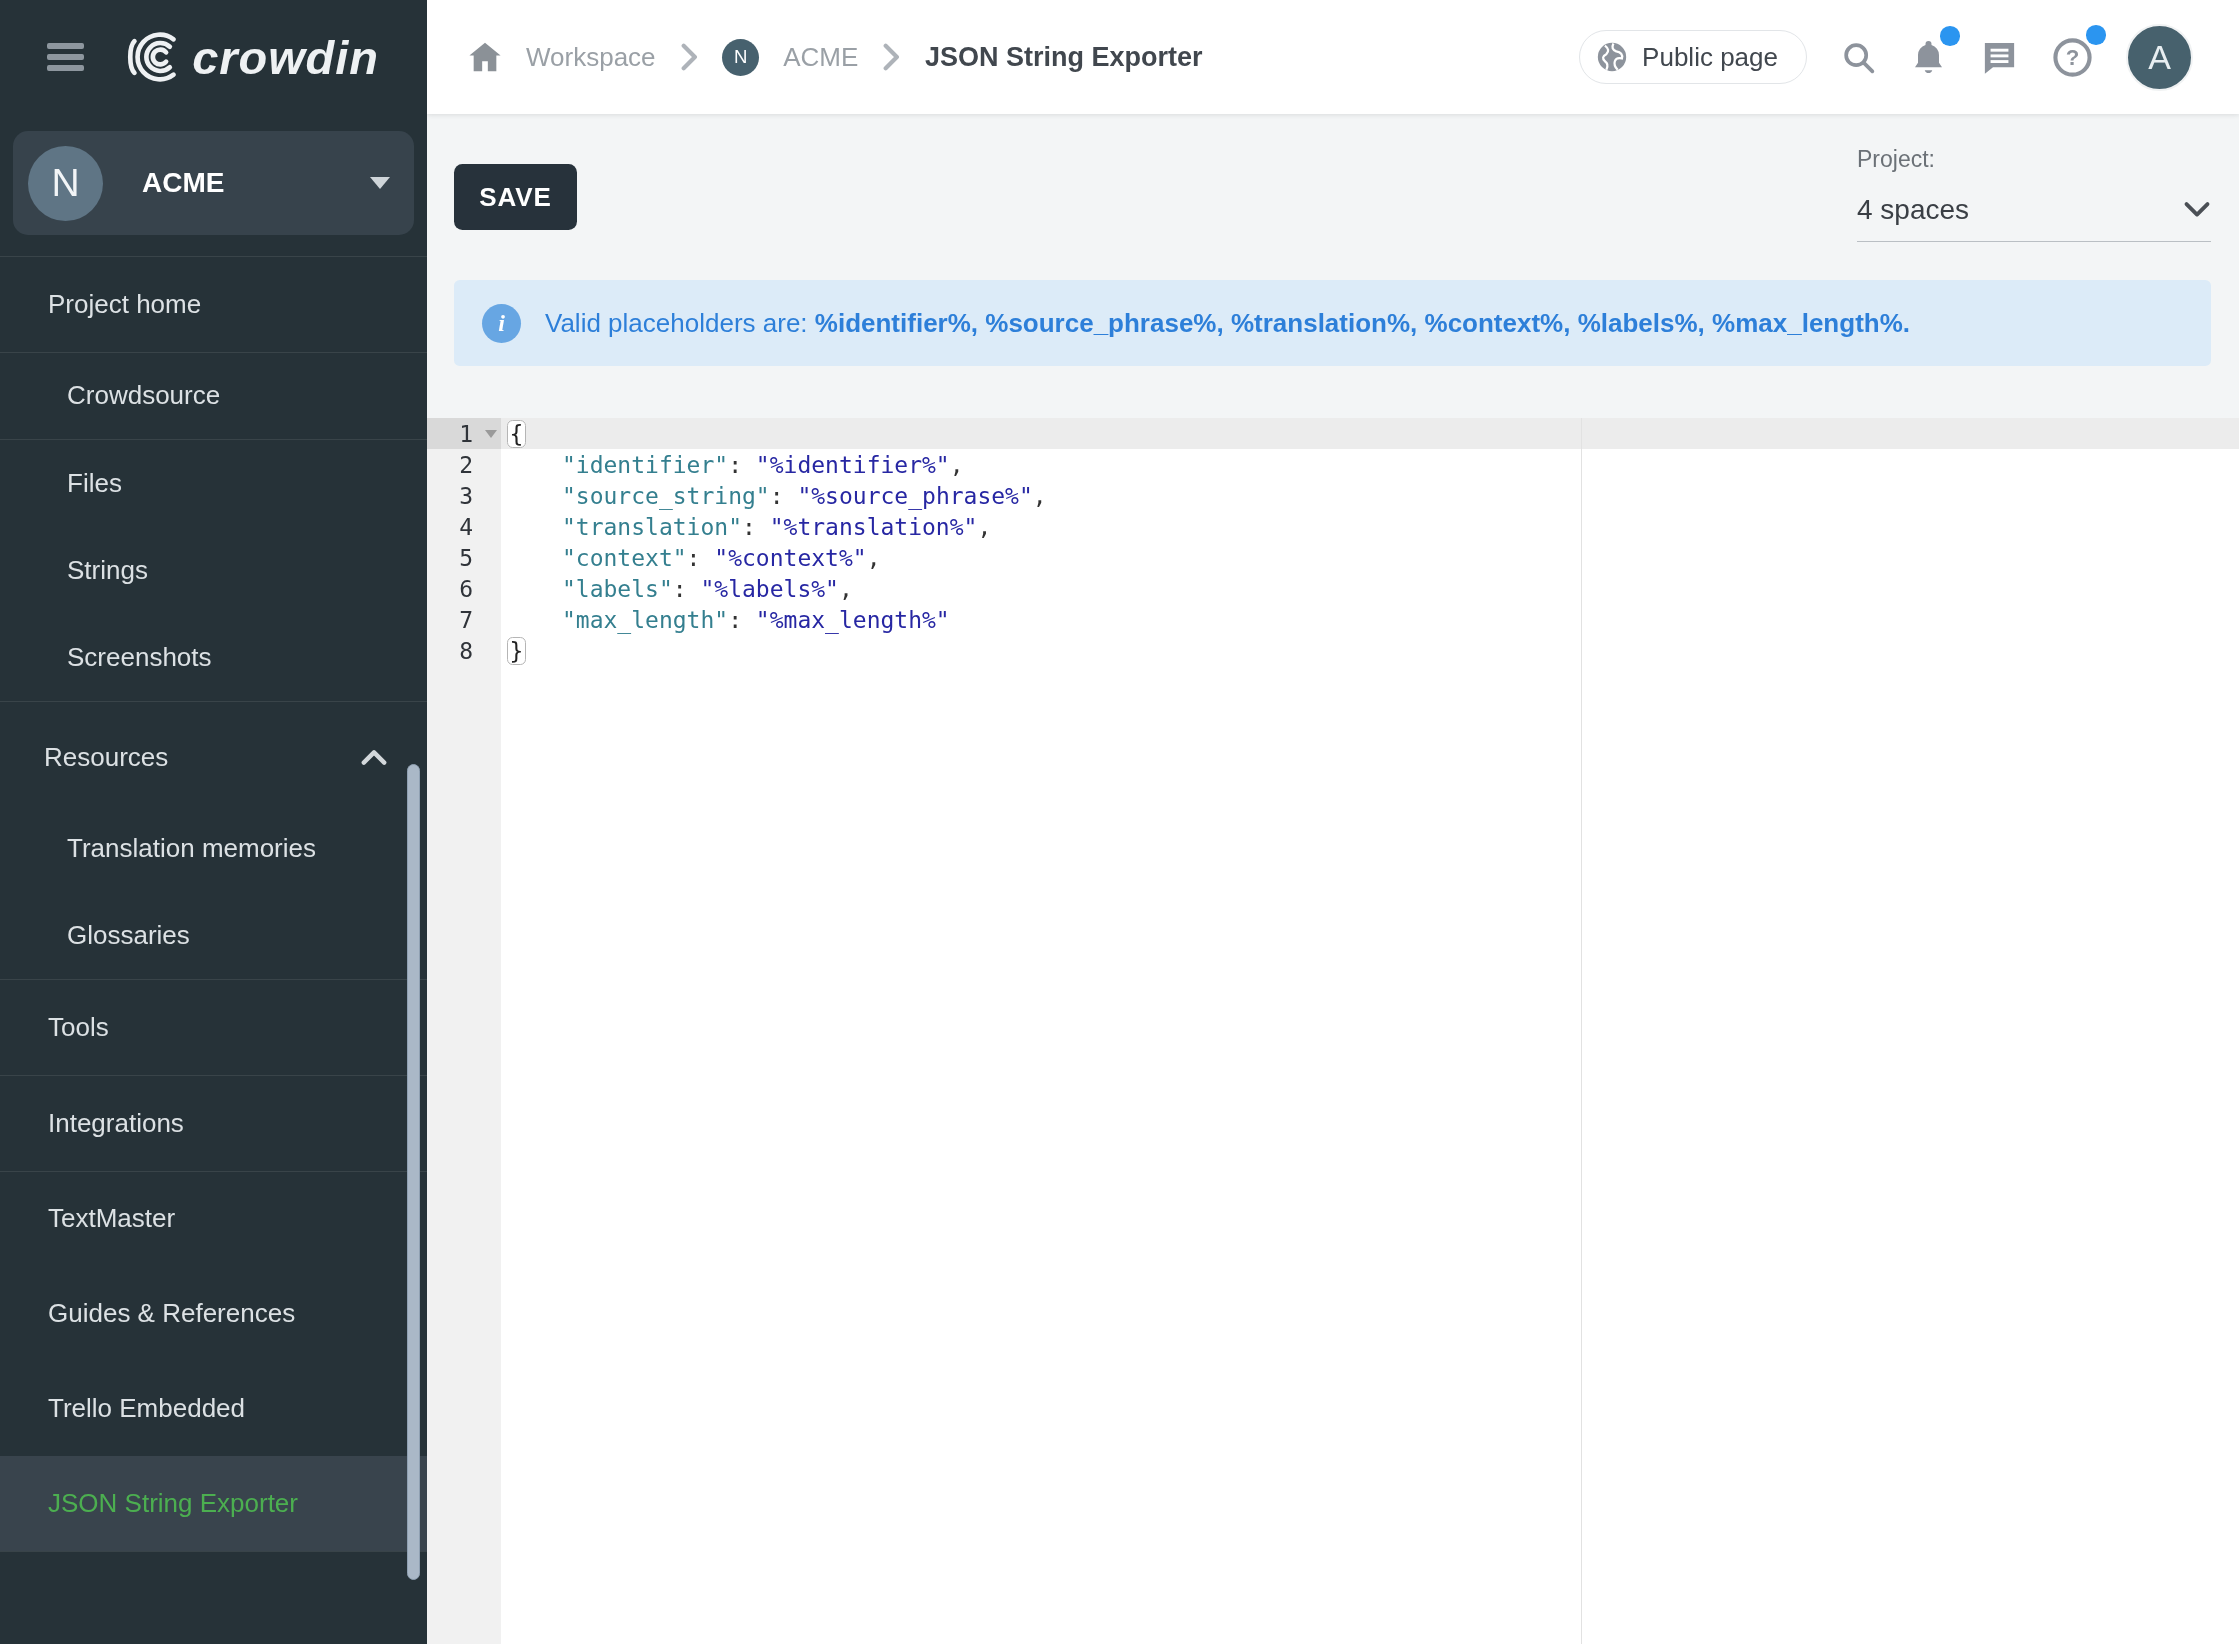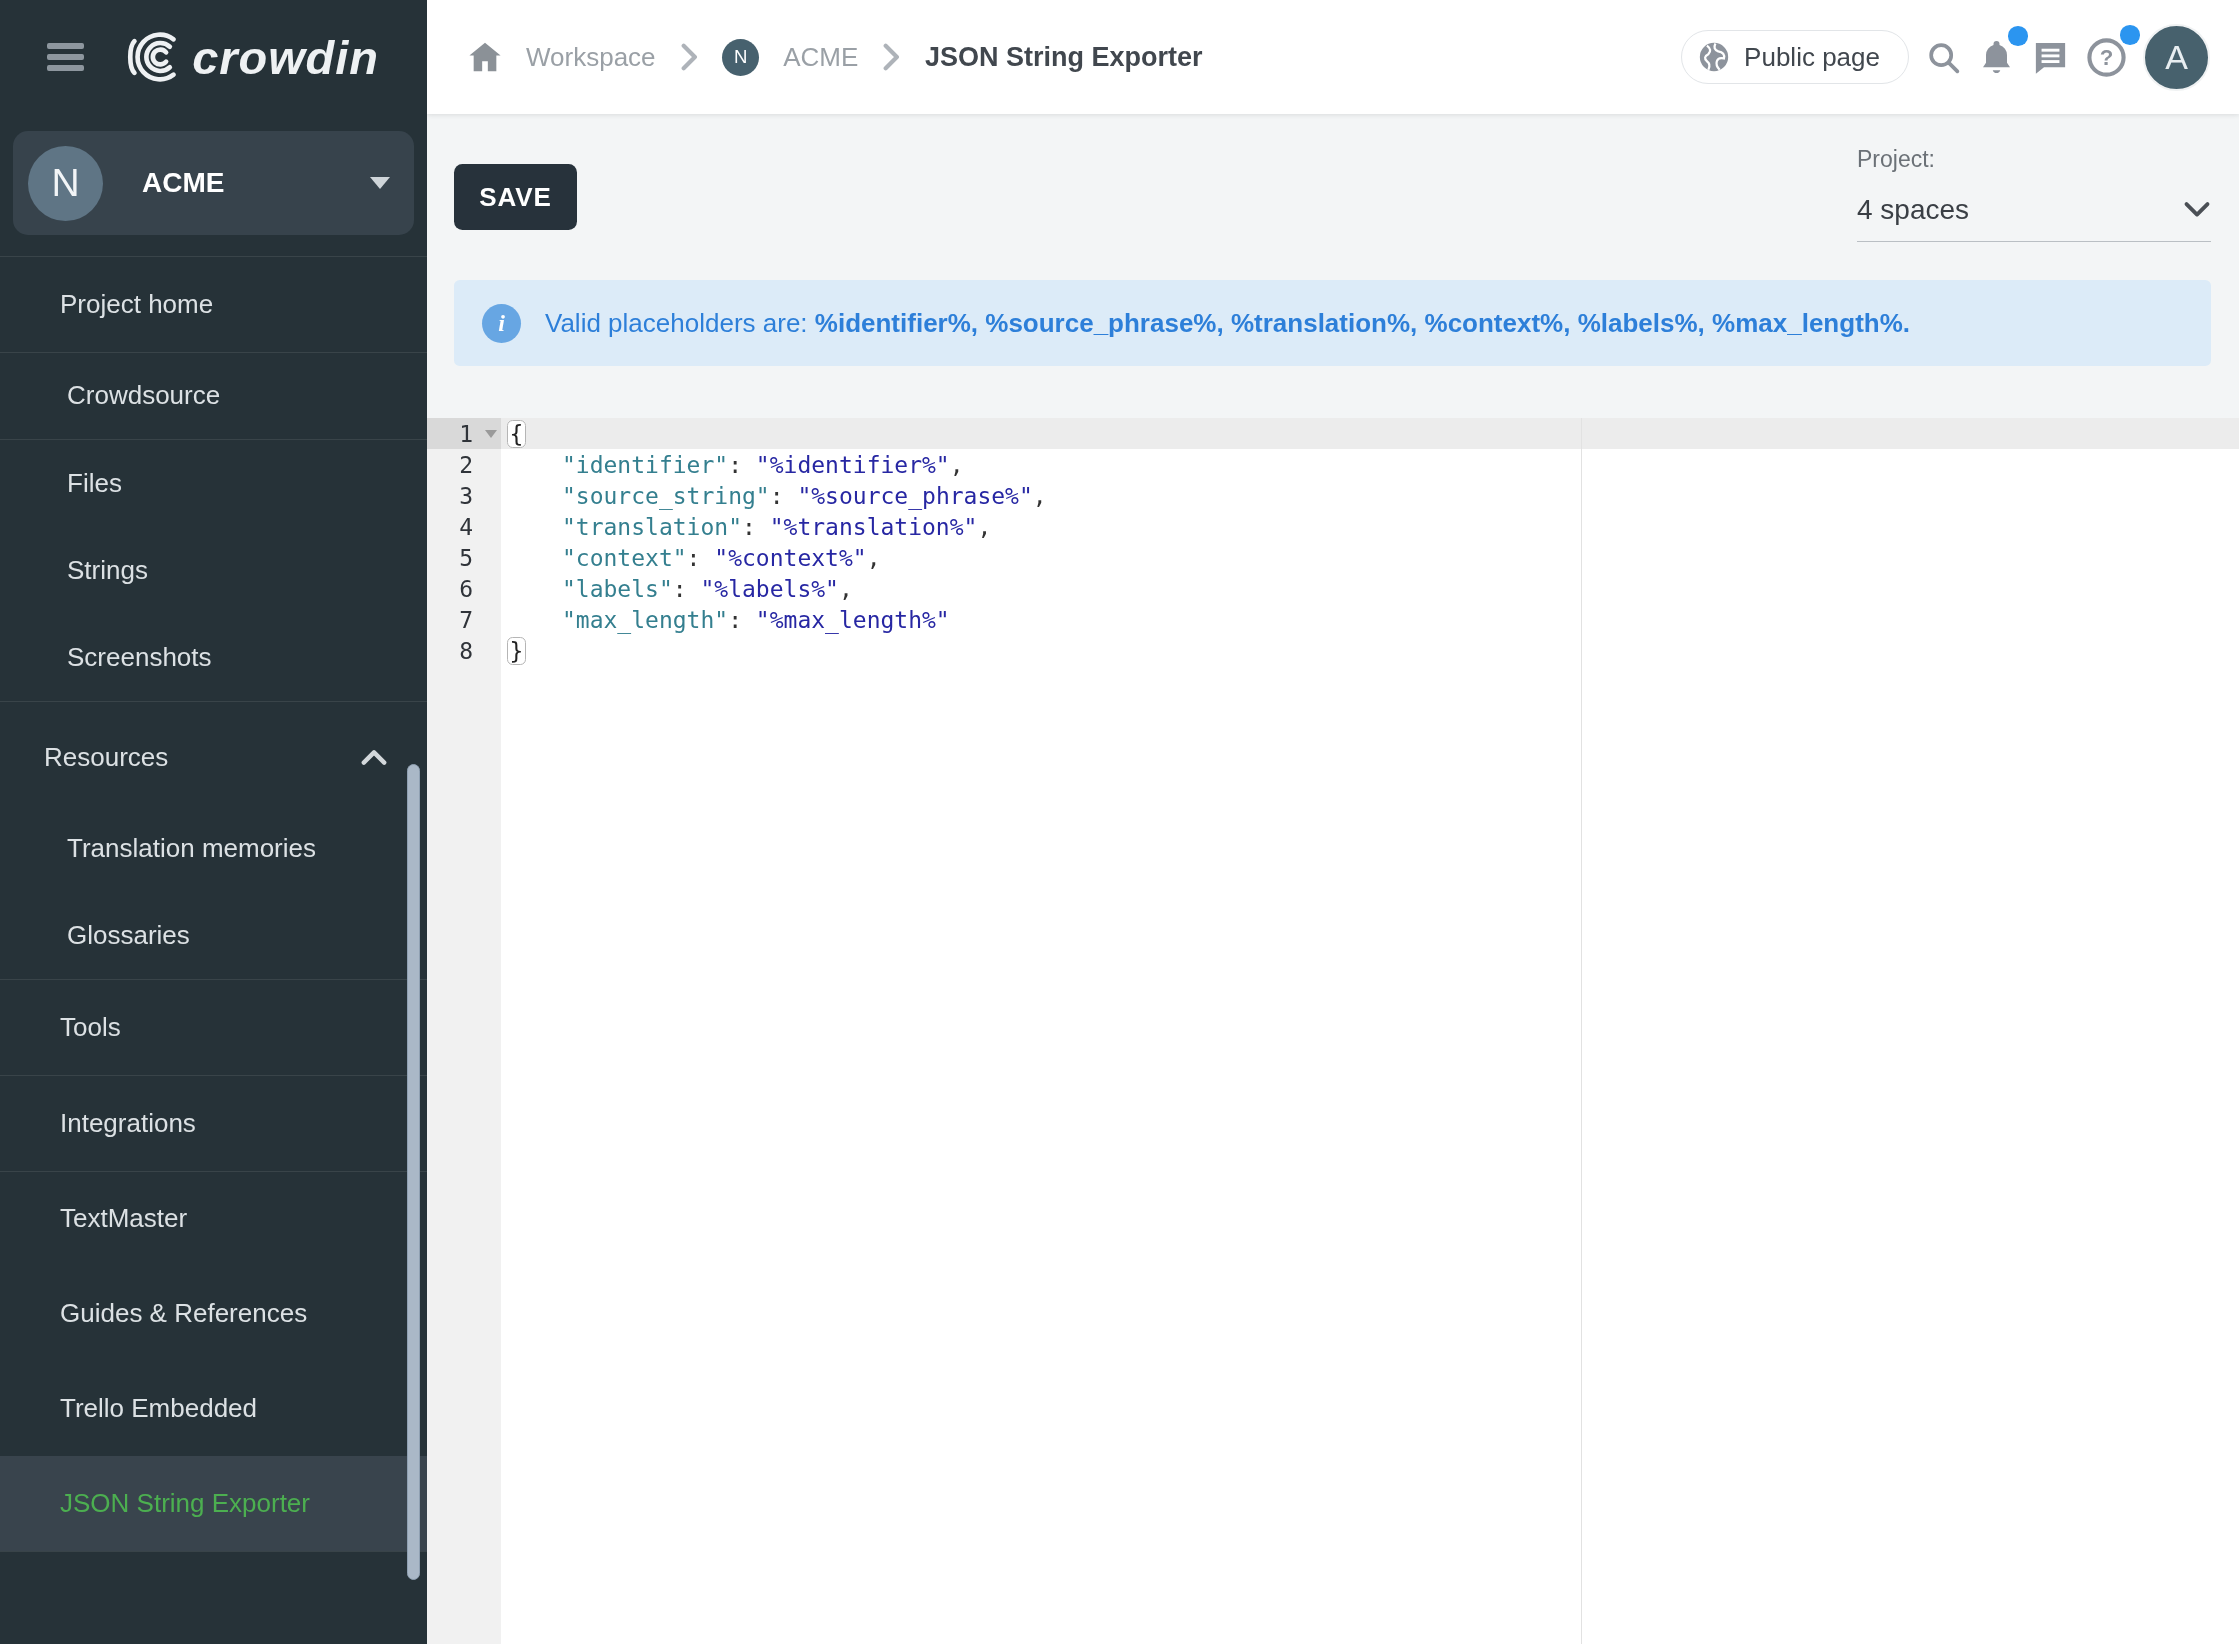--- a/index.html
+++ b/index.html
@@ -19,42 +19,42 @@
   .project-card { margin:17px 13px 0 13px; height:104px; background:#37434c; border-radius:15px;
                   display:flex; align-items:center; padding:0 24px 0 15px; cursor:pointer; }
   .project-avatar { width:75px; height:75px; border-radius:50%; background:#5f7585; color:#f2f5f7;
                     display:flex; align-items:center; justify-content:center; font-size:39px; font-weight:400; }
   .project-name { color:#fff; font-size:28px; font-weight:600; margin-left:39px; flex:1; }
   .caret-down { width:0; height:0; border-left:10.3px solid transparent; border-right:10.3px solid transparent; border-top:12px solid #cfd5d9; }
 
   .nav { margin-top:20.5px; border-top:0.9px solid rgba(255,255,255,.09); }
   .nav-item { position:relative; color:#dce1e4; font-size:26px; font-weight:500; cursor:pointer;
               display:flex; align-items:center; }
-  .kind-item { padding:32px 28px 32px 60px; }
+  .kind-item { padding:32px 28px 32px 48px; }
   .kind-sub  { padding:28px 28px 28px 67px; }
   .kind-section { padding:34px 28px 32px 44px; margin-top:5.6px; }
   .nav-item.active { background:#39444d; color:#4caf50; }
   .nav-label { flex:1; }
   .nav-sep { height:0.9px; background:rgba(255,255,255,.09); }
   .chevron-up { margin-right:11.2px; }
 
   .sb-scrollbar { position:absolute; right:7.5px; top:764px; width:13px; height:816px; border-radius:6.5px;
                   background:#aab8c7; border:0.9px solid #8fa0b2; }
 
   
   .topbar { position:absolute; left:427px; right:0; top:0; height:114px; background:#ffffff;
             box-shadow:0 1.9px 4.7px rgba(0,0,0,.10); z-index:4; display:flex; align-items:center; }
   .breadcrumb { display:flex; align-items:center; gap:24px; padding-left:41px; flex:1; min-width:0; }
   .crumb { color:#9aa0a6; font-size:26px; white-space:nowrap; cursor:pointer; }
   .crumb-sep svg { display:block; }
   .crumb-badge { width:37px; height:37px; border-radius:50%; background:#47616e; color:#fff;
                  display:flex; align-items:center; justify-content:center; font-size:18.6px; }
   .crumb-current { color:#41474e; font-size:27px; font-weight:600; white-space:nowrap; }
 
-  .topbar-actions { display:flex; align-items:center; gap:16px; padding-right:29px; }
+  .topbar-actions { display:flex; align-items:center; gap:33px; padding-right:46px; }
   .pill { display:flex; align-items:center; gap:13px; height:54px; padding:0 28px 0 15px;
           border:1.9px solid #e2e5e8; border-radius:27px; background:#fff; cursor:pointer; }
   .pill-label { color:#41474e; font-size:26px; font-weight:500; white-space:nowrap; }
   .icon-btn { position:relative; display:flex; align-items:center; justify-content:center; cursor:pointer; }
   .notif-dot { position:absolute; top:-11.2px; right:-13px; width:19.6px; height:19.6px; border-radius:50%; background:#2b95f0; }
   .avatar { width:67px; height:67px; border-radius:50%; background:#47616d; color:#e8eef1;
             display:flex; align-items:center; justify-content:center; font-size:34px; font-weight:400;
             border:2.8px solid #f0f2f3; }
 
   

